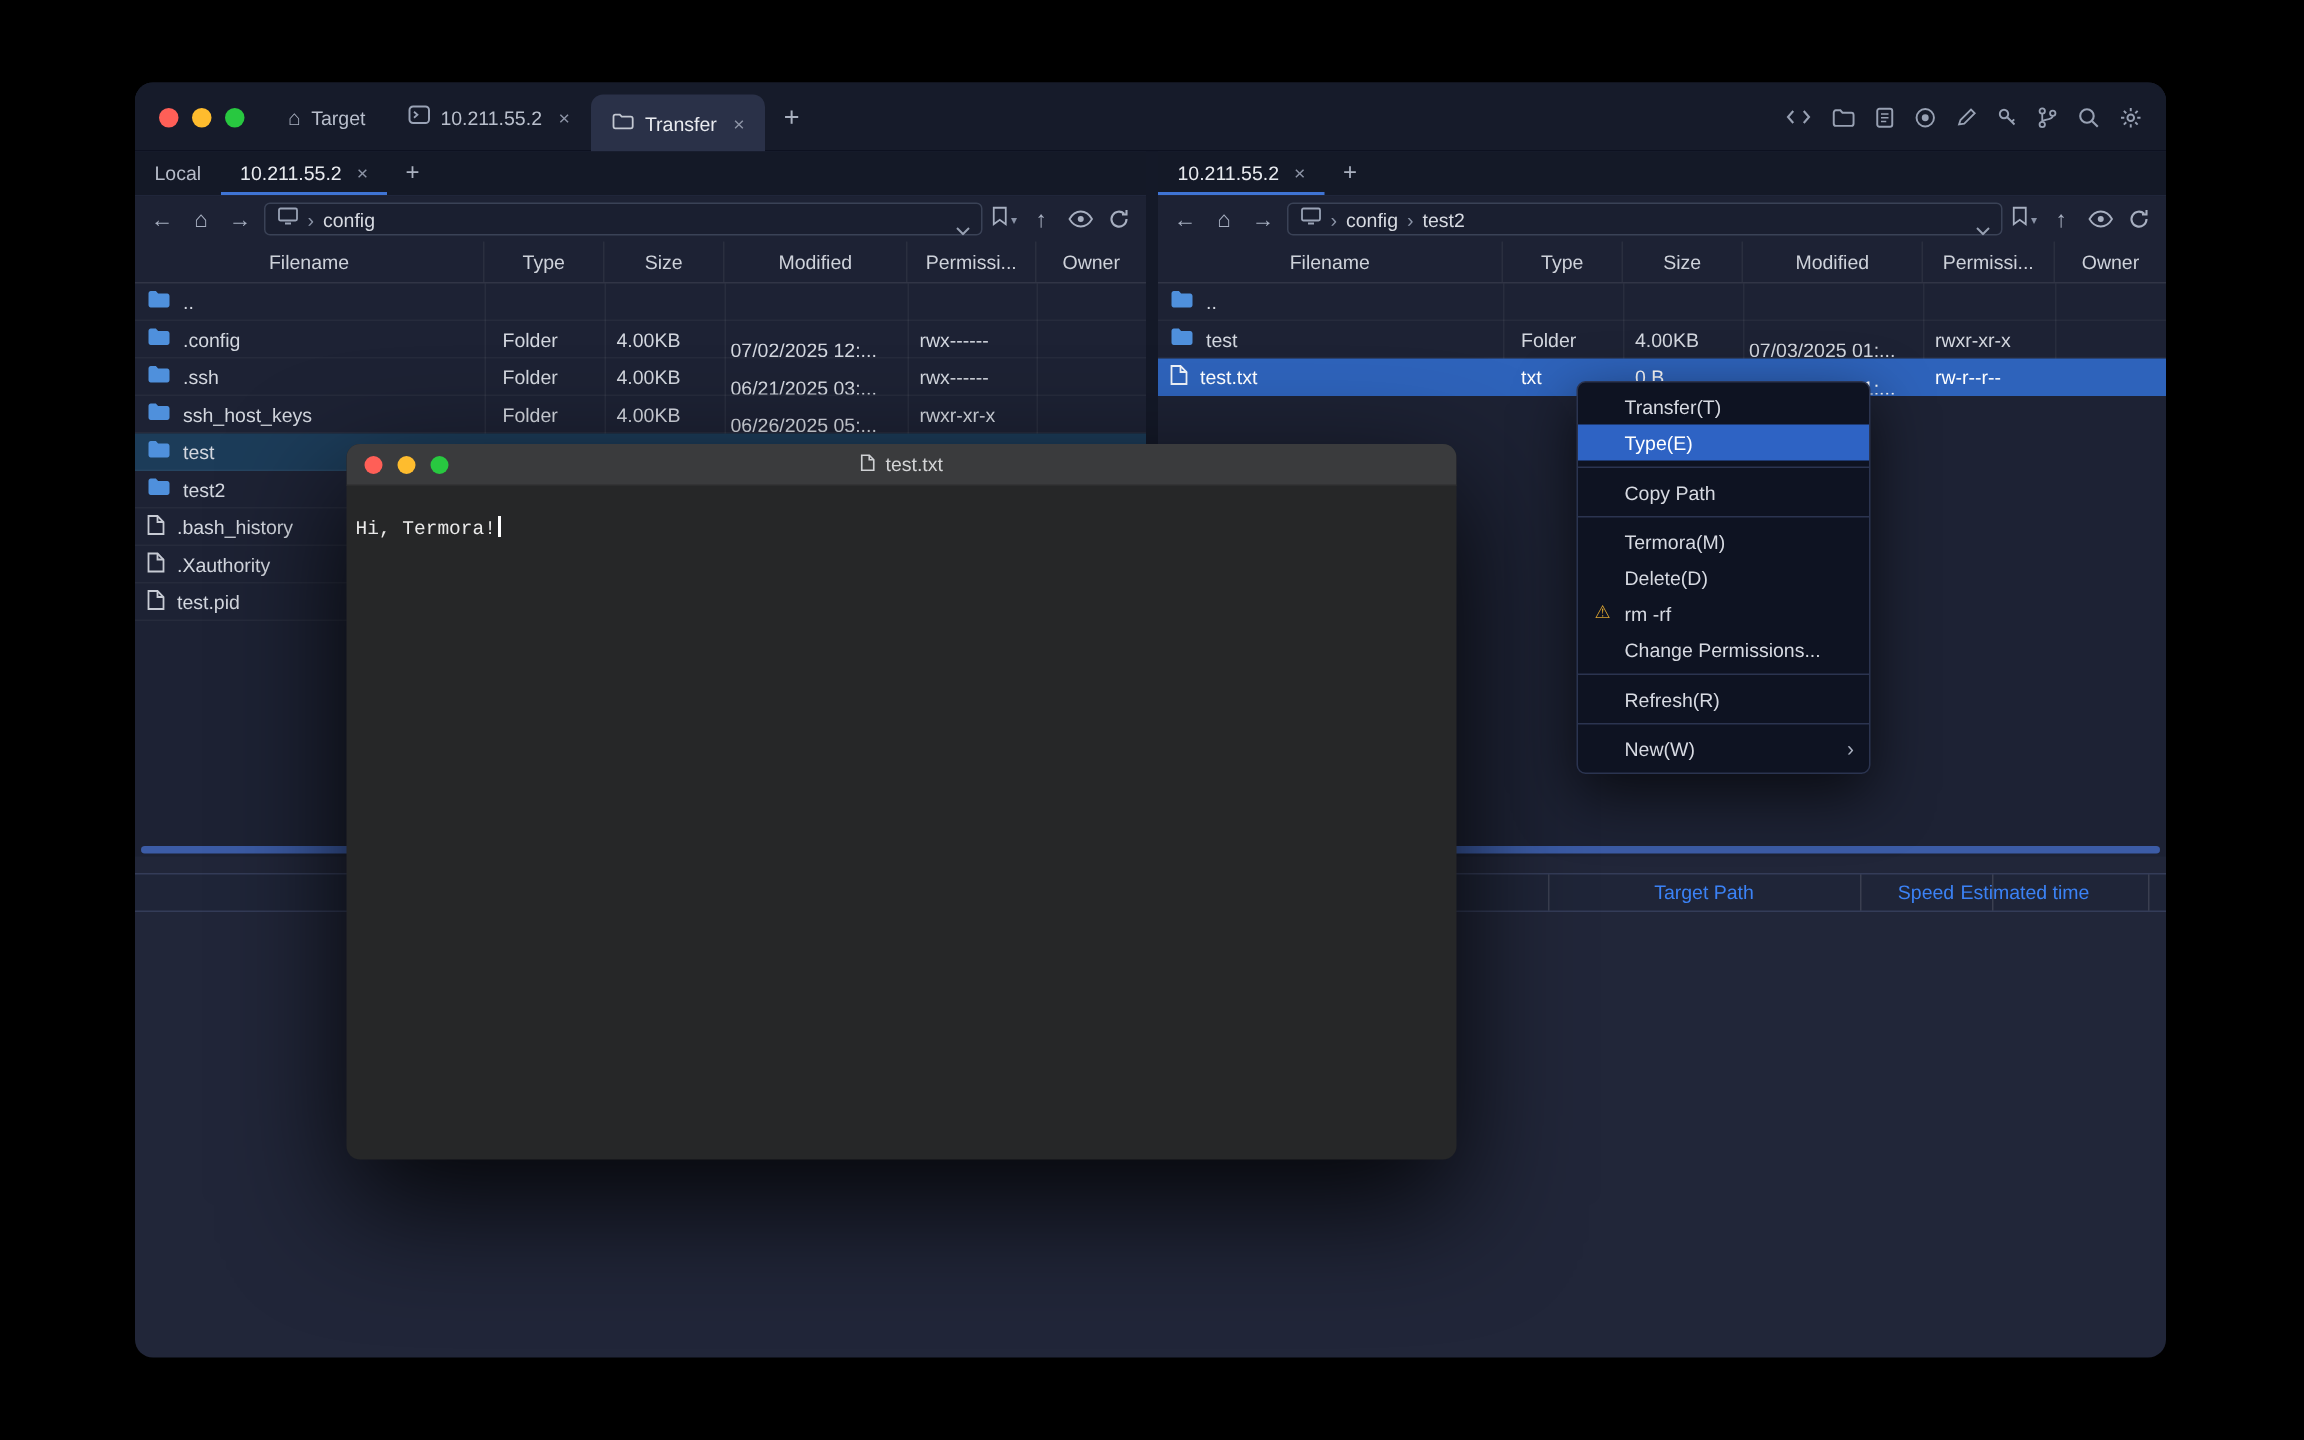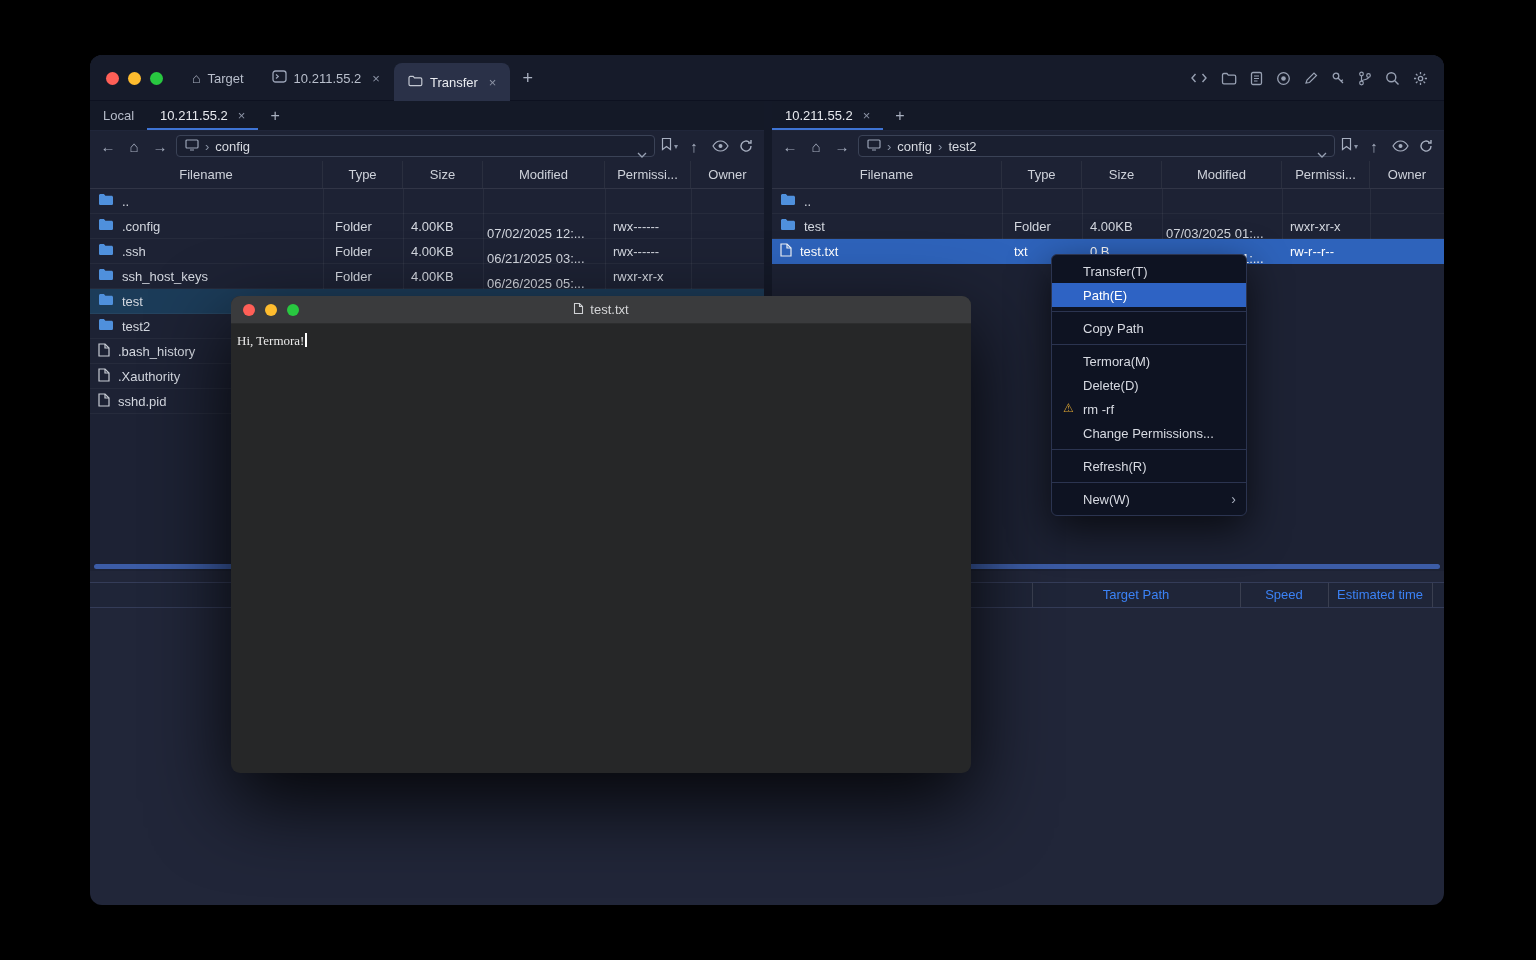--- a/index.html
+++ b/index.html
@@ -97,21 +97,21 @@
 
   
   .editor { position:absolute; left:141px; top:241px; width:740px; height:477px;
             border-radius:9px; overflow:hidden; background:#262728; z-index:50;
             box-shadow:0 30px 80px rgba(0,0,0,.85); }
   .ed-titlebar { position:relative; height:28px; background:#3a3b3d; border-bottom:1px solid #2c2d2e; }
   .ed-lights { position:absolute; left:12px; top:8px; display:flex; gap:10px; }
   .ed-lights .tl { width:12px; height:12px; }
   .ed-title { position:absolute; inset:0; display:flex; align-items:center; justify-content:center;
               gap:6px; font-size:13px; color:#d3d4d6; }
-  .ed-body { padding:8px 6px; font-family:Liberation Serif, serif; font-size:13px;
+  .ed-body { padding:20px 6px; font-family:Liberation Mono, monospace; font-size:13px;
              color:#eaeaea; line-height:17px; }
   .caret { display:inline-block; width:2px; height:14px; background:#fff; vertical-align:-2px;
            margin-left:1px; }
 </style>
 </head>
 <body>
 
 <div class="window">
 
   <div class="titlebar">
@@ -367,21 +367,21 @@
             <div class="rc c4"></div>
             <div class="rc c5"></div>
             <div class="rc c6"></div>
         </div>
         <div class="row">
           <div class="rc c1">
               <span class="ic"><svg width="12" height="14" viewBox="0 0 12 14">
                   <path d="M1 1h6l4 4v8H1z" fill="none" stroke="#c7cbd4" stroke-width="1.2"></path>
                   <path d="M7 1v4h4" fill="none" stroke="#c7cbd4" stroke-width="1.2"></path>
                 </svg></span>
-              <span>sshd.pid</span>
+              <span>test.pid</span>
             </div>
           <div class="rc c2"></div>
             <div class="rc c3"></div>
             <div class="rc c4"></div>
             <div class="rc c5"></div>
             <div class="rc c6"></div>
         </div>
       </div>
     </section>
 
@@ -491,30 +491,30 @@
     </section>
   </div>
 
   <div class="hbar"></div>
   <div class="xfer">
     <span class="xsep" style="left:942px"></span>
     <div class="xh" style="left:942px;width:208px">Target Path</div>
     <span class="xsep" style="left:1150px"></span>
     <div class="xh" style="left:1150px;width:88px">Speed</div>
     <span class="xsep" style="left:1238px"></span>
-    <div class="xh" style="left:1238px;width:104px">Estimated time</div>
+    <div class="xh" style="left:1208px;width:104px">Estimated time</div>
     <span class="xsep" style="left:1342px"></span>
   </div>
 
   <div class="menu">
     <div class="mi">
         <span>Transfer(T)</span>
       </div>
     <div class="mi hl">
-        <span>Path(E)</span>
+        <span>Type(E)</span>
       </div>
     <div class="msep"></div>
     <div class="mi">
         <span>Copy Path</span>
       </div>
     <div class="msep"></div>
     <div class="mi">
         <span>Termora(M)</span>
       </div>
     <div class="mi">

